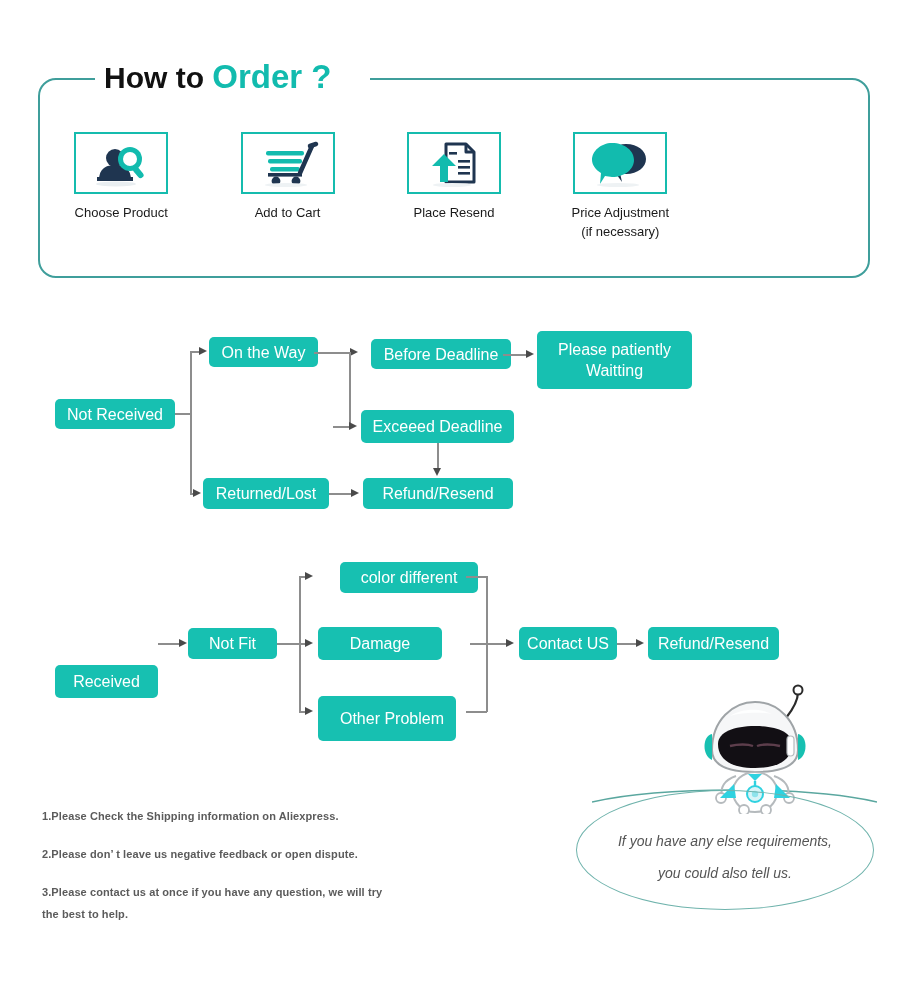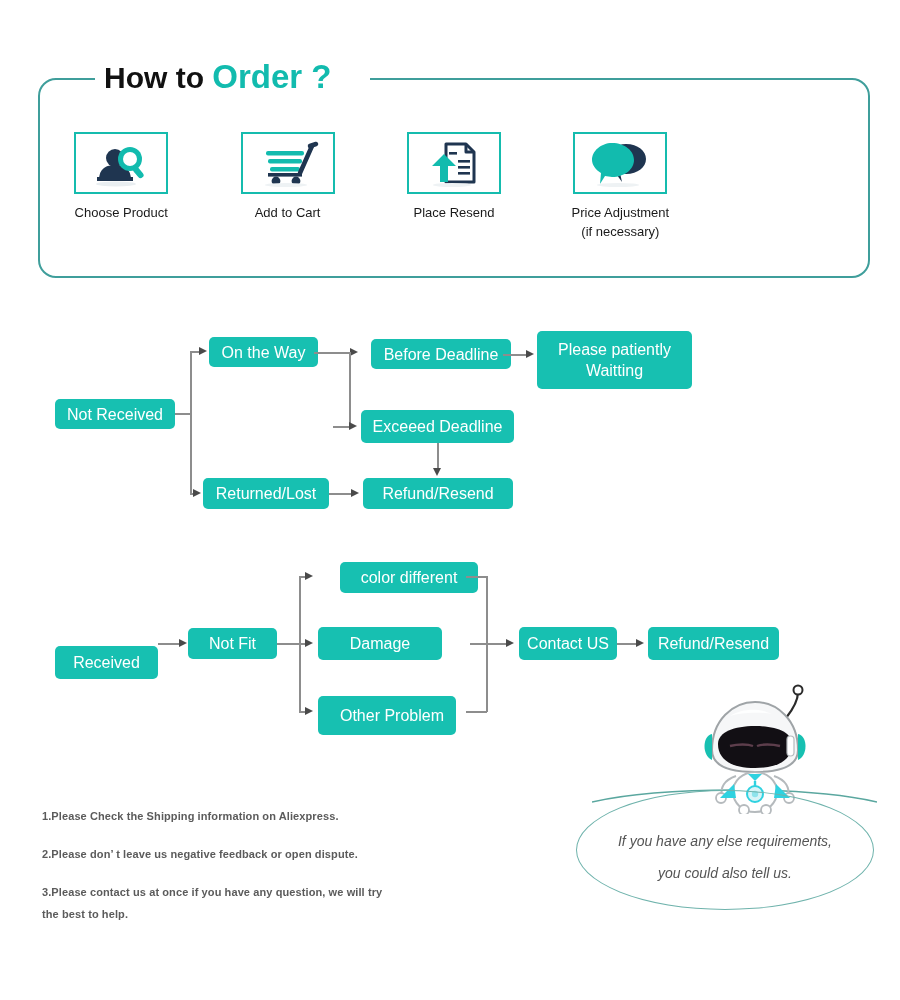--- a/index.html
+++ b/index.html
@@ -285,29 +285,29 @@
 
   <div class="line vline" style="left:437px; top:443px; height:27px;"></div>
   <div class="arrow-d" style="left:433px; top:468px;"></div>
 
   <div class="line hline" style="left:329px; top:493px; width:22px;"></div>
   <div class="arrow-r" style="left:351px; top:489px;"></div>
 </div>
 
 <div>
 
-  <div class="fbox" style="left:55px; top:646px; width:103px; height:33px;">Received</div>
+  <div class="fbox" style="left:55px; top:665px; width:103px; height:33px;">Received</div>
 
   <div class="fbox" style="left:188px; top:628px; width:89px; height:31px;">Not Fit</div>
 
   <div class="fbox" style="left:318px; top:562px; width:138px; height:31px;margin-left:22px;">color different</div>
 
   <div class="fbox" style="left:318px; top:627px; width:124px; height:33px;">Damage</div>
 
-  <div class="fbox" style="left:318px; top:696px; width:138px; height:39px;padding-left:16px;">Other Problem</div>
+  <div class="fbox" style="left:318px; top:696px; width:138px; height:45px;padding-left:16px;">Other Problem</div>
 
   <div class="fbox" style="left:519px; top:627px; width:98px; height:33px;">Contact US</div>
 
   <div class="fbox" style="left:648px; top:627px; width:131px; height:33px;">Refund/Resend</div>
 
   <div class="line hline" style="left:158px; top:643px; width:21px;"></div>
   <div class="arrow-r" style="left:179px; top:639px;"></div>
 
   <div class="line hline" style="left:277px; top:643px; width:28px;"></div>
   <div class="line vline" style="left:299px; top:577px; height:135px;"></div>

